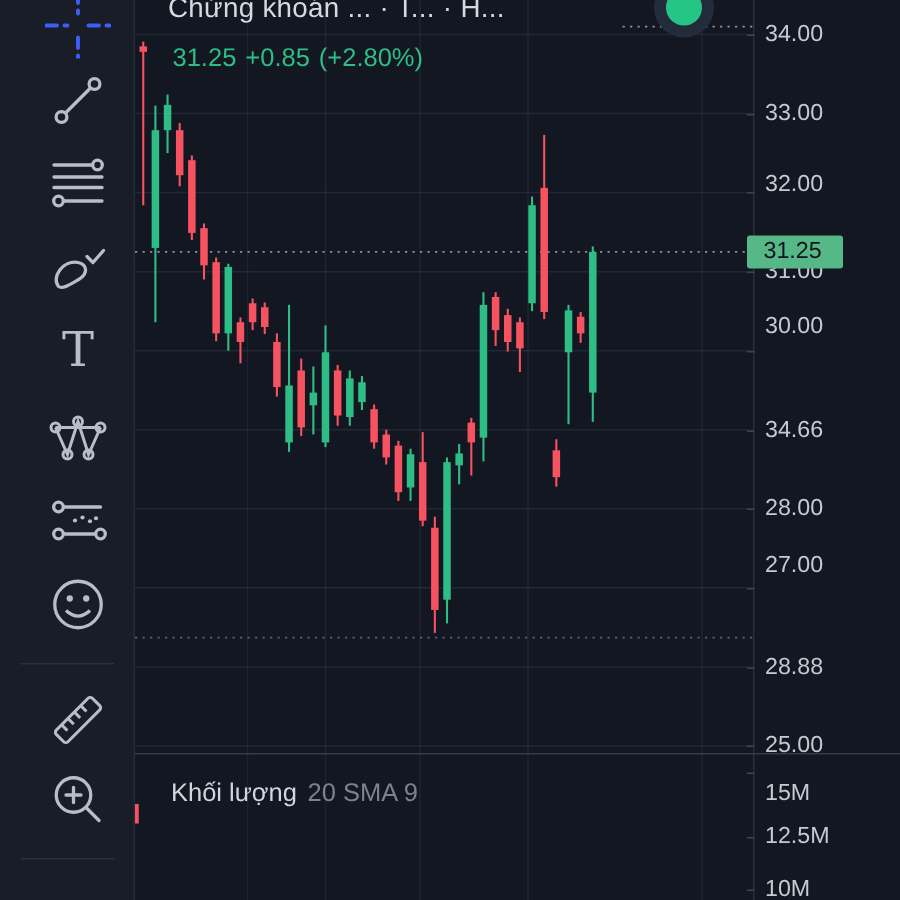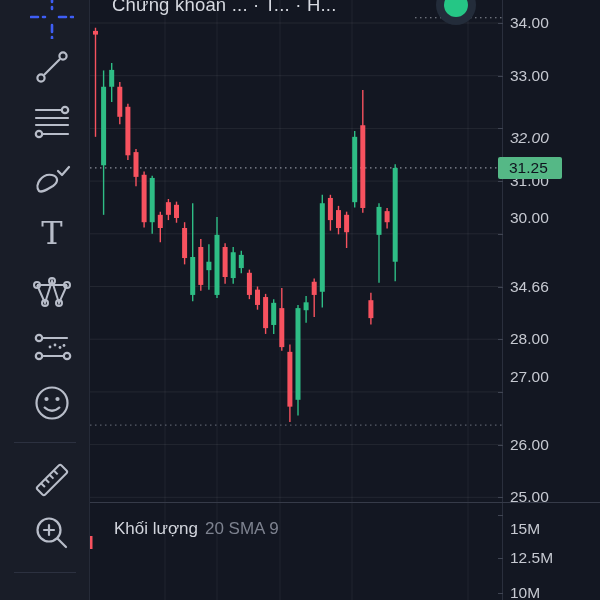--- a/index.html
+++ b/index.html
@@ -222,40 +222,43 @@
           <rect x="392.7" y="167.925" width="5" height="93.8060000000001" fill="#2ebd85"></rect>
         </g>
         <rect x="90" y="536" width="2.5" height="13" fill="#f7525f"></rect>
       </svg>
   </div>
 
   <div class="hdr-title">Chứng khoán ... · T... · H...</div>
   <div class="status-dot-ring">
     <div class="status-dot"></div>
   </div>
+  <div class="hdr-quote">
+    <span>31.25</span><span>+0.85</span><span>(+2.80%)</span>
+  </div>
 
   <div class="price-axis" id="price-axis">
     <div class="price-pill" id="price-pill" style="top: 156.925px;">31.25</div>
   <div class="axis-label" style="top: 14px;">34.00</div>
       <div class="axis-tick" style="top: 23px;"></div>
       <div class="axis-label" style="top: 66.7px;">33.00</div>
       <div class="axis-tick" style="top: 75.7px;"></div>
-      <div class="axis-label" style="top: 129px; font-style: italic;">32.00</div>
+      <div class="axis-label" style="top: 114px;">32.00</div>
       <div class="axis-tick" style="top: 128.4px;"></div>
       <div class="axis-label" style="top: 172.1px;">31.00</div>
       <div class="axis-tick" style="top: 181.1px;"></div>
       <div class="axis-label" style="top: 209px;">30.00</div>
       <div class="axis-tick" style="top: 233.8px;"></div>
       <div class="axis-label" style="top: 277.5px;">34.66</div>
       <div class="axis-tick" style="top: 286.5px;"></div>
       <div class="axis-label" style="top: 330.2px;">28.00</div>
       <div class="axis-tick" style="top: 339.2px;"></div>
       <div class="axis-label" style="top: 368px;">27.00</div>
       <div class="axis-tick" style="top: 391.9px;"></div>
-      <div class="axis-label" style="top: 435.6px;">26.00</div>
+      <div class="axis-label" style="top: 435.6px;">28.88</div>
       <div class="axis-tick" style="top: 444.6px;"></div>
       <div class="axis-label" style="top: 488.3px;">25.00</div>
       <div class="axis-tick" style="top: 497.3px;"></div>
       <div class="axis-label" style="top: 506px; margin-top: 14px;">15M</div>
       <div class="axis-tick" style="top: 515px;"></div>
       <div class="axis-label" style="top: 549px;">12.5M</div>
       <div class="axis-tick" style="top: 558px;"></div>
       <div class="axis-label" style="top: 584px;">10M</div>
       <div class="axis-tick" style="top: 593px;"></div>
     </div>

